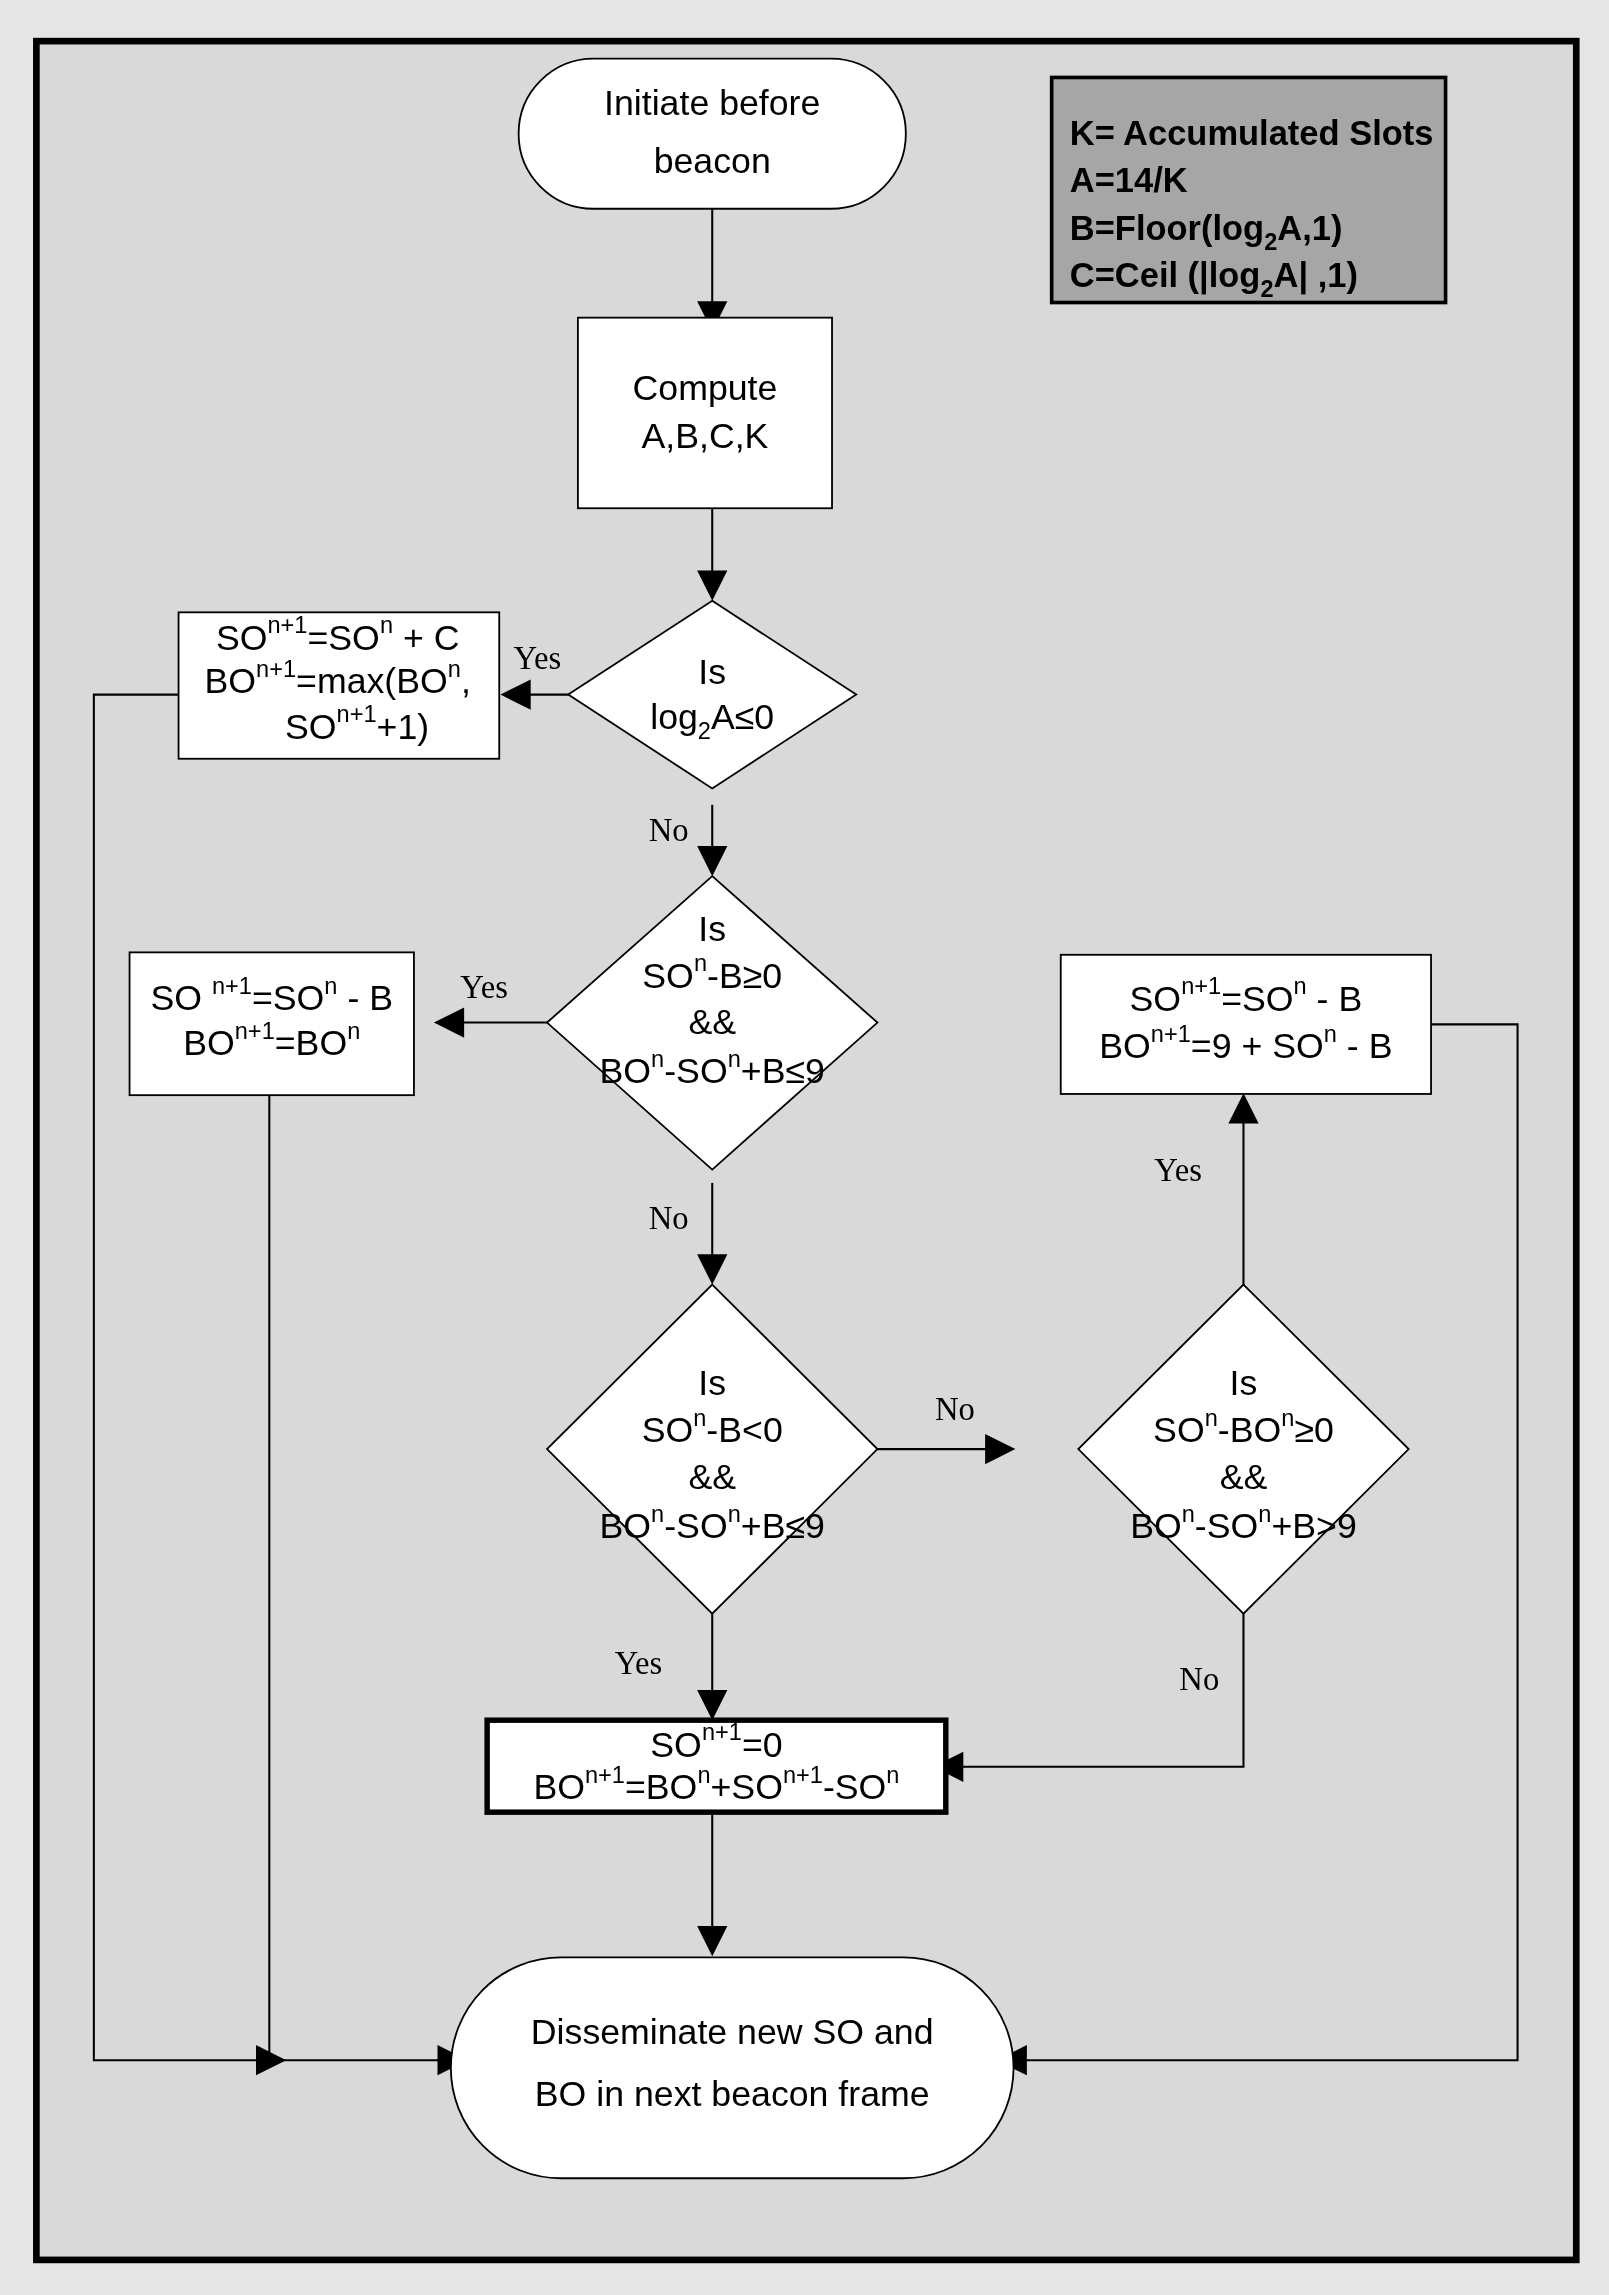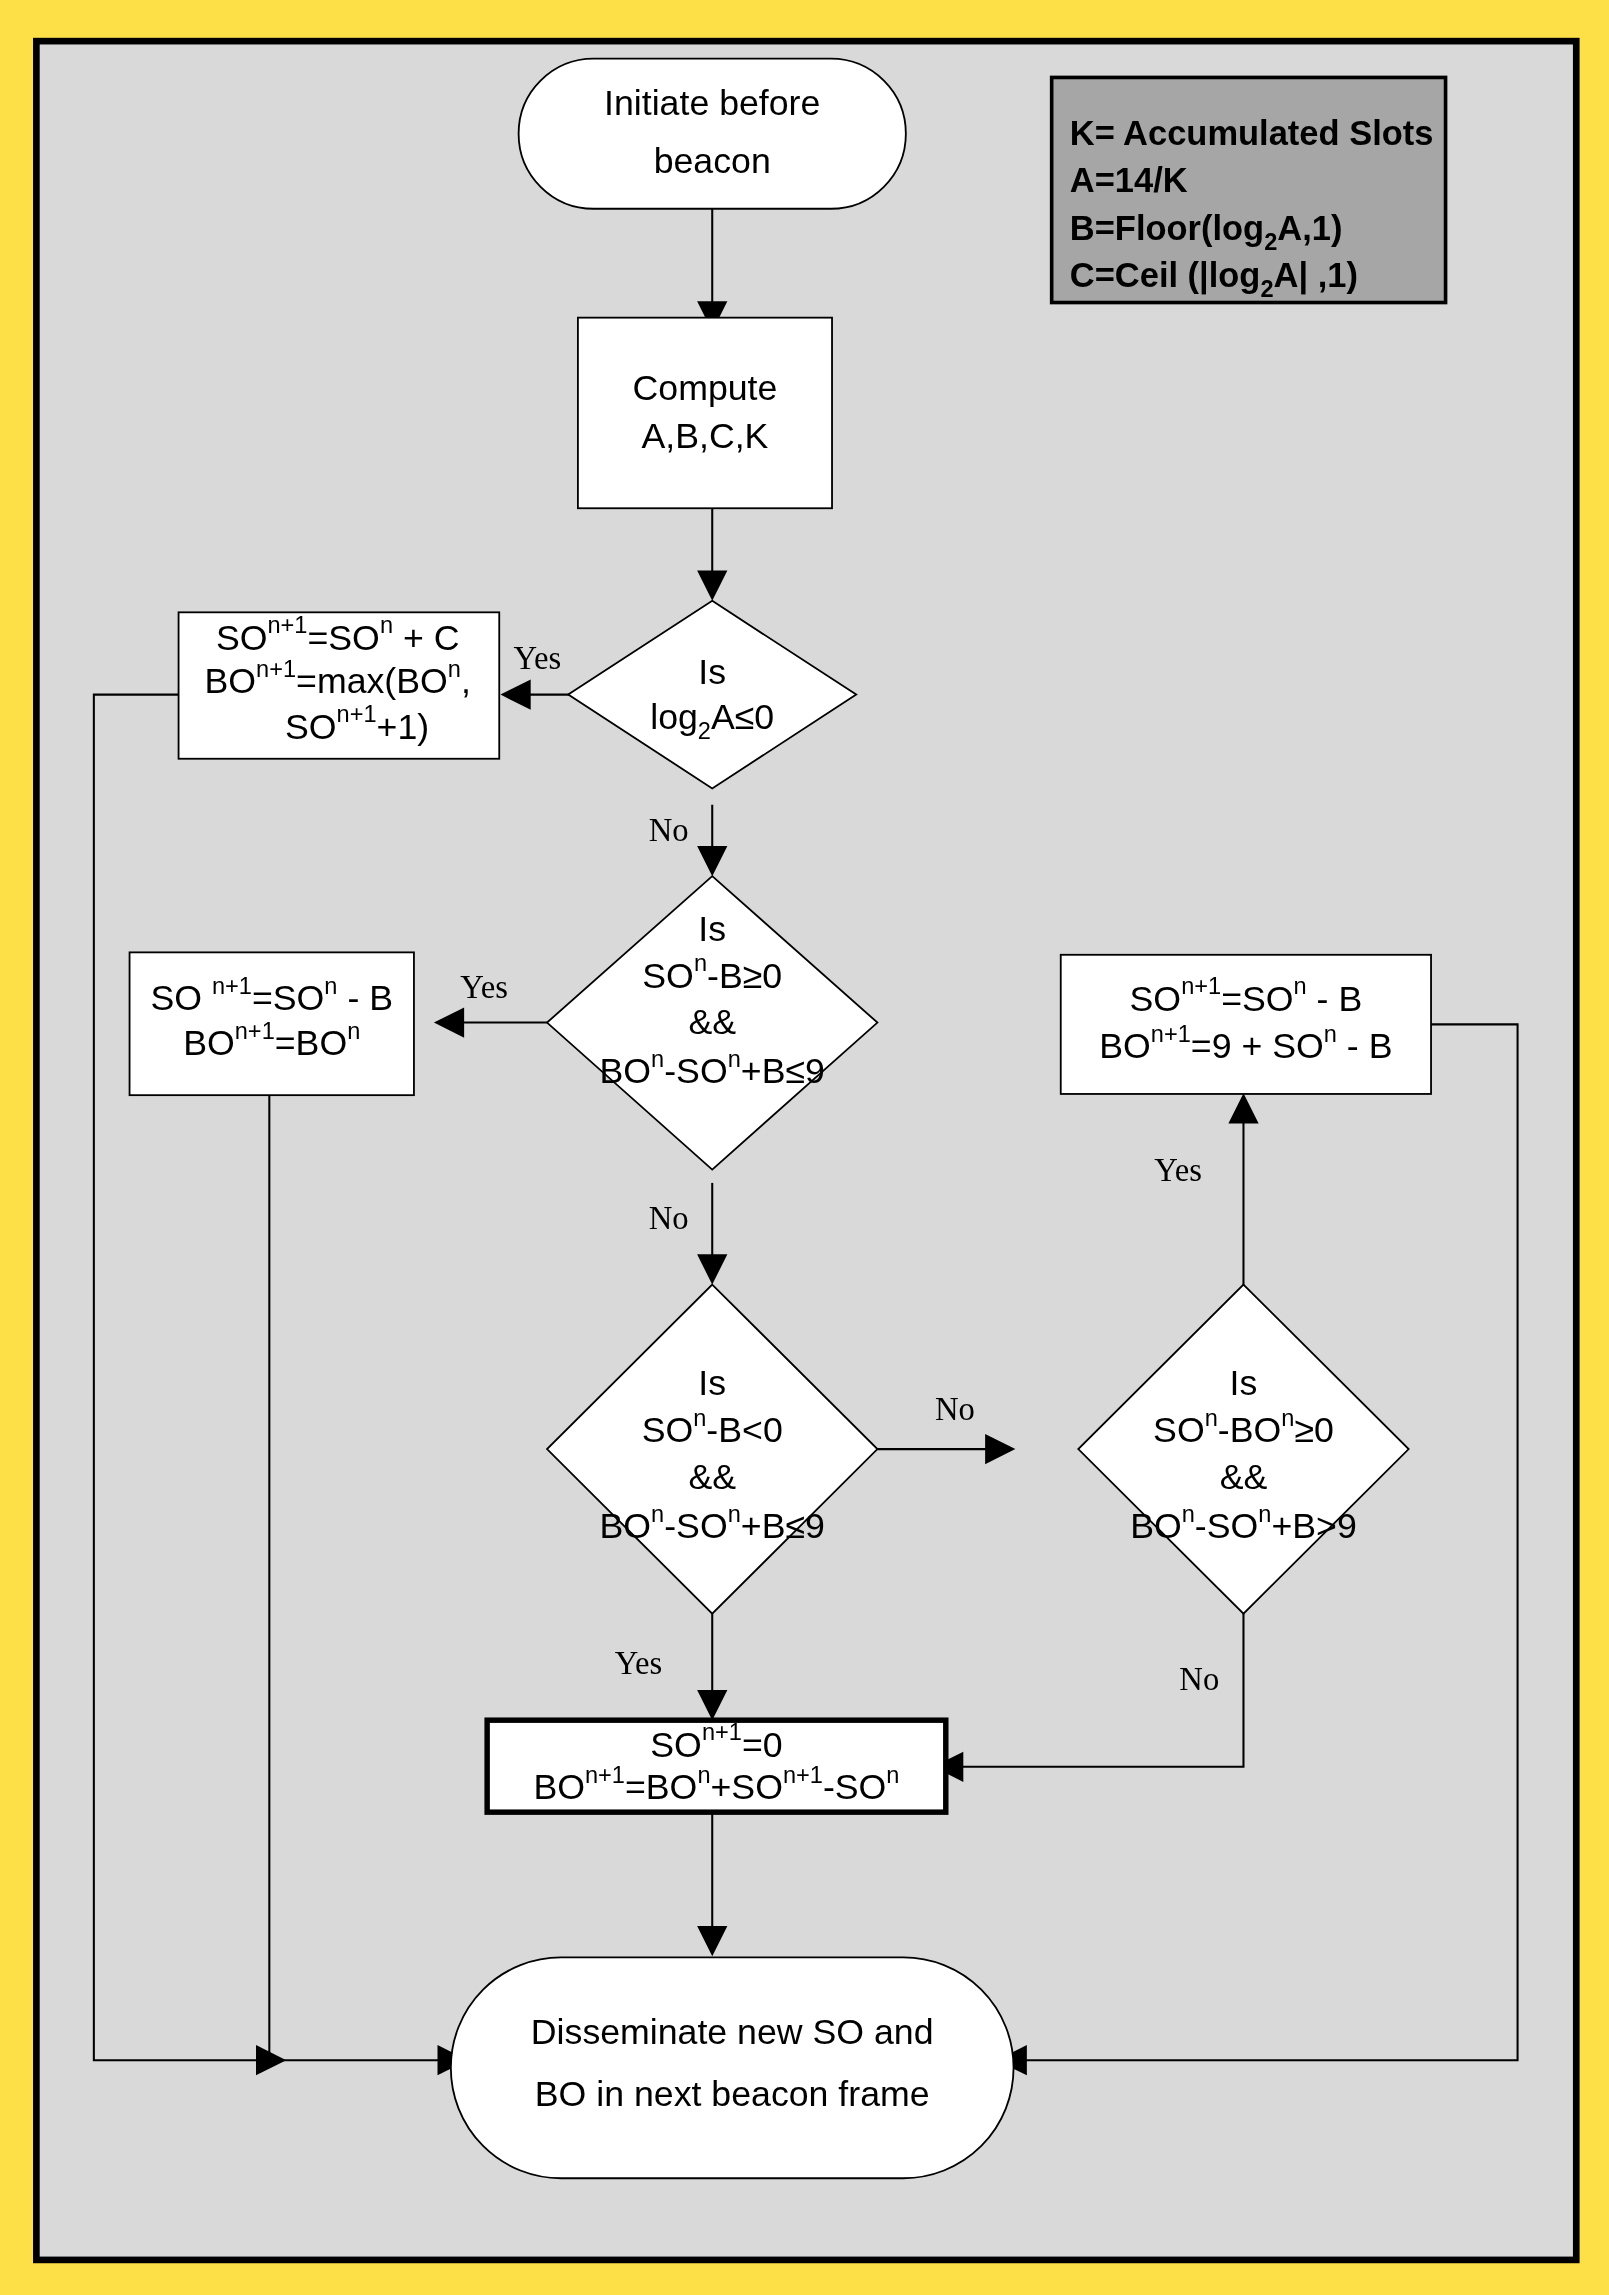--- a/index.html
+++ b/index.html
@@ -4,21 +4,21 @@
 <style>
   html, body {
     margin: 0;
     padding: 0;
     background: #ffffff;
   }
   #page {
     position: relative;
     width: 1609px;
     height: 2295px;
-    background: #fde047;
+    background: #e5e5e5;
     font-family: "Liberation Sans", sans-serif;
   }
   #flow-svg {
     position: absolute;
     left: 0;
     top: 0;
     width: 1609px;
     height: 2295px;
   }
   .node-shape {

